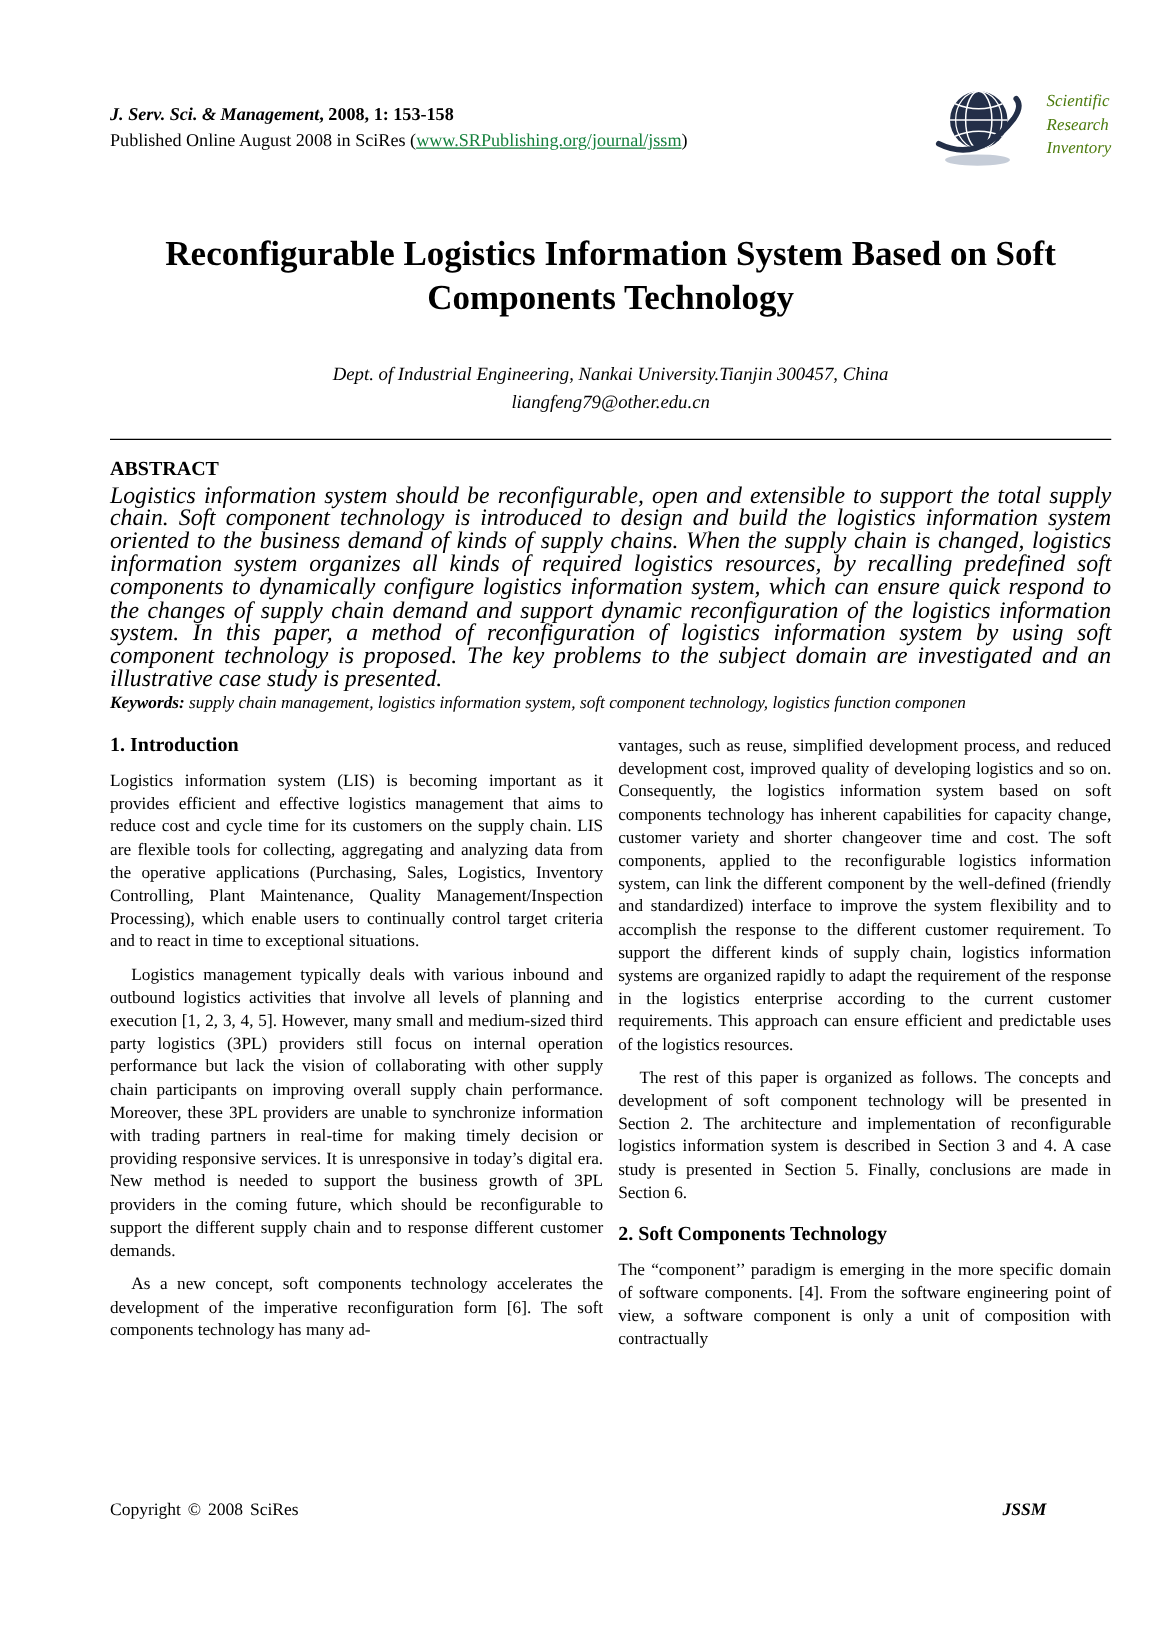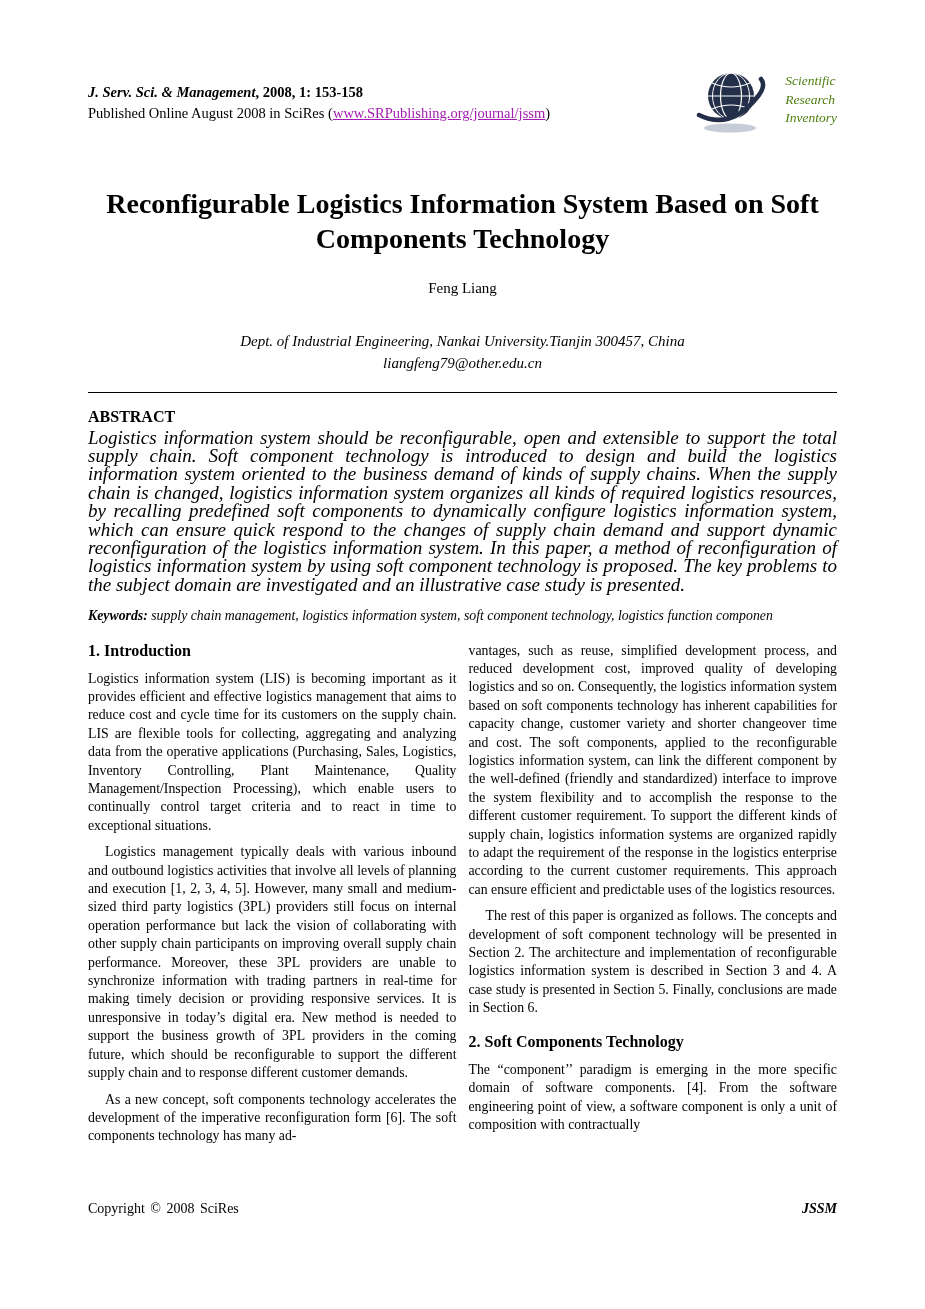--- a/index.html
+++ b/index.html
@@ -5,41 +5,41 @@
   * { margin: 0; padding: 0; box-sizing: border-box; }
   html, body { width: 925px; }
   body {
     height: 1309px;
     background: #ffffff;
     color: #000000;
     font-family: "Liberation Serif", serif;
     position: relative;
     overflow: hidden;
   }
-  .page { position: absolute; inset: 0; padding: 84px 88px 0 88px; }
+  .page { position: absolute; inset: 0; padding: 84px 36px 0 88px; }
 
   
   .top { display: flex; justify-content: space-between; align-items: flex-start; }
   .journal-line { font-size: 14.5px; font-weight: bold; }
   .journal-line .it { font-style: italic; }
   .published-line { font-size: 14.5px; margin-top: 4px; }
-  .published-line .link { color: #a21caf; text-decoration: underline; cursor: pointer; }
+  .published-line .link { color: #15803d; text-decoration: underline; cursor: pointer; }
   .logo { display: flex; align-items: center; gap: 7px; margin-top: -20px; }
   .logo-text { font-style: italic; color: #4d7c0f; font-size: 13.5px; line-height: 1.4; }
 
   
   .title { font-size: 28px; font-weight: bold; text-align: center; margin-top: 50px; line-height: 1.25; }
   .author { text-align: center; font-size: 15px; margin-top: 24px; }
   .affiliation { text-align: center; font-style: italic; font-size: 15px; margin-top: 34px; line-height: 1.45; }
   .rule { border: none; border-top: 1.5px solid #000; margin-top: 17px; }
 
   
   .abstract-heading { font-size: 16px; font-weight: bold; margin-top: 15px; }
   .abstract-body { font-style: italic; font-size: 19px; line-height: 18.4px; text-align: justify; margin-top: 3px; }
-  .keywords { margin-top: 13px; font-size: 13.8px; line-height: 18.4px; text-align: justify; font-style: italic; }
+  .keywords { font-size: 13.8px; line-height: 18.4px; text-align: justify; font-style: italic; }
   .kw-label { font-weight: bold; }
 
   
   .columns { display: flex; gap: 12px; margin-top: 16px; }
   .col { flex: 1; min-width: 0; }
   .section-h { font-size: 16px; font-weight: bold; margin-bottom: 10px; }
   .section-h.mid { margin-top: 15px; }
   .body-p { font-size: 13.8px; line-height: 18.4px; text-align: justify; }
   .body-p + .body-p { margin-top: 8px; }
   .indent { text-indent: 17px; }
@@ -75,21 +75,20 @@
       </svg>
       <div class="logo-text">
         <div>Scientific</div>
         <div>Research</div>
         <div>Inventory</div>
       </div>
     </div>
   </header>
 
   <h1 class="title">Reconfigurable Logistics Information System Based on Soft Components Technology</h1>
-  <div class="author">Feng Liang</div>
   <div class="affiliation">
     <div>Dept. of Industrial Engineering, Nankai University.Tianjin 300457, China</div>
     <div>liangfeng79@other.edu.cn</div>
   </div>
 
   <hr class="rule">
 
   <h2 class="abstract-heading">ABSTRACT</h2>
   <p class="abstract-body">Logistics information system should be reconfigurable, open and extensible to support the total supply chain. Soft component technology is introduced to design and build the logistics information system oriented to the business demand of kinds of supply chains. When the supply chain is changed, logistics information system organizes all kinds of required logistics resources, by recalling predefined soft components to dynamically configure logistics information system, which can ensure quick respond to the changes of supply chain demand and support dynamic reconfiguration of the logistics information system. In this paper, a method of reconfiguration of logistics information system by using soft component technology is proposed. The key problems to the subject domain are investigated and an illustrative case study is presented.</p>
 

